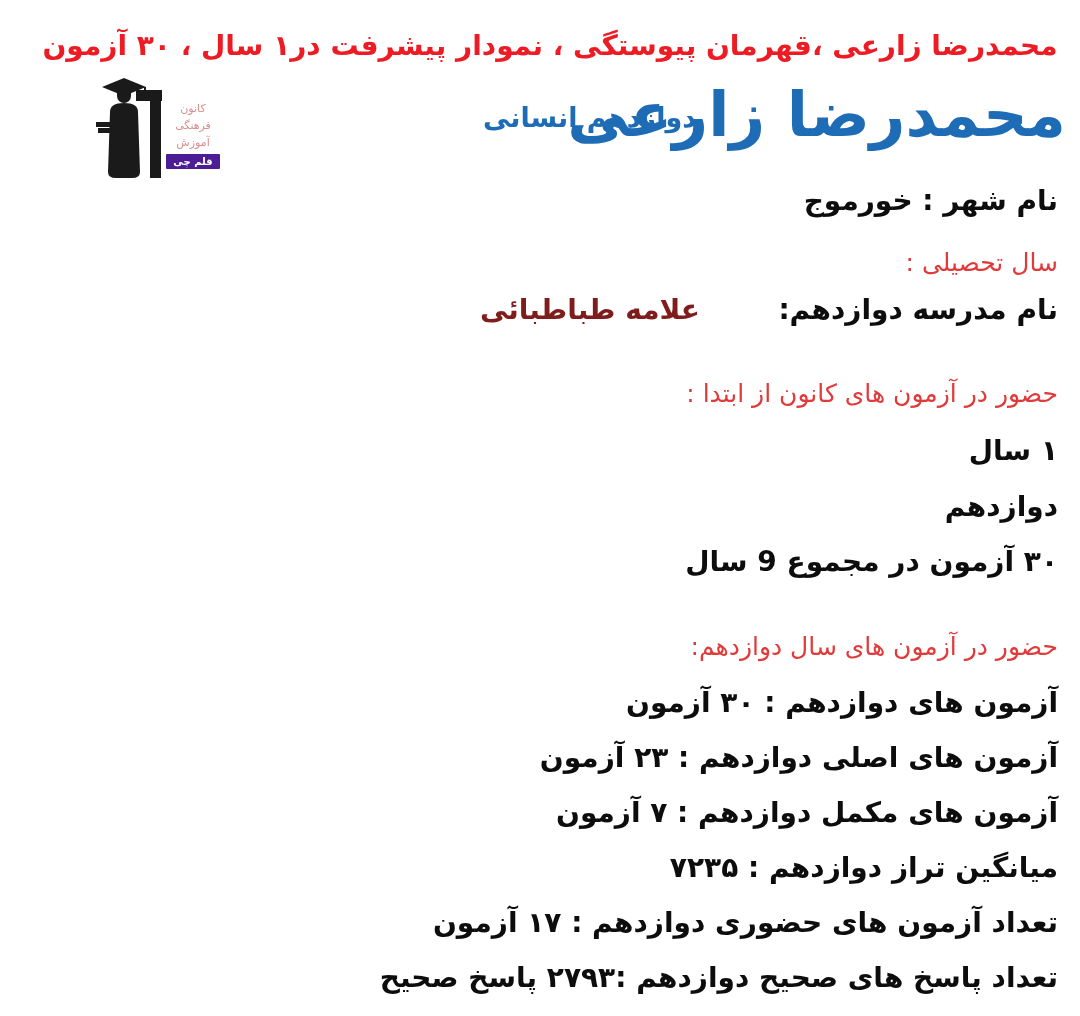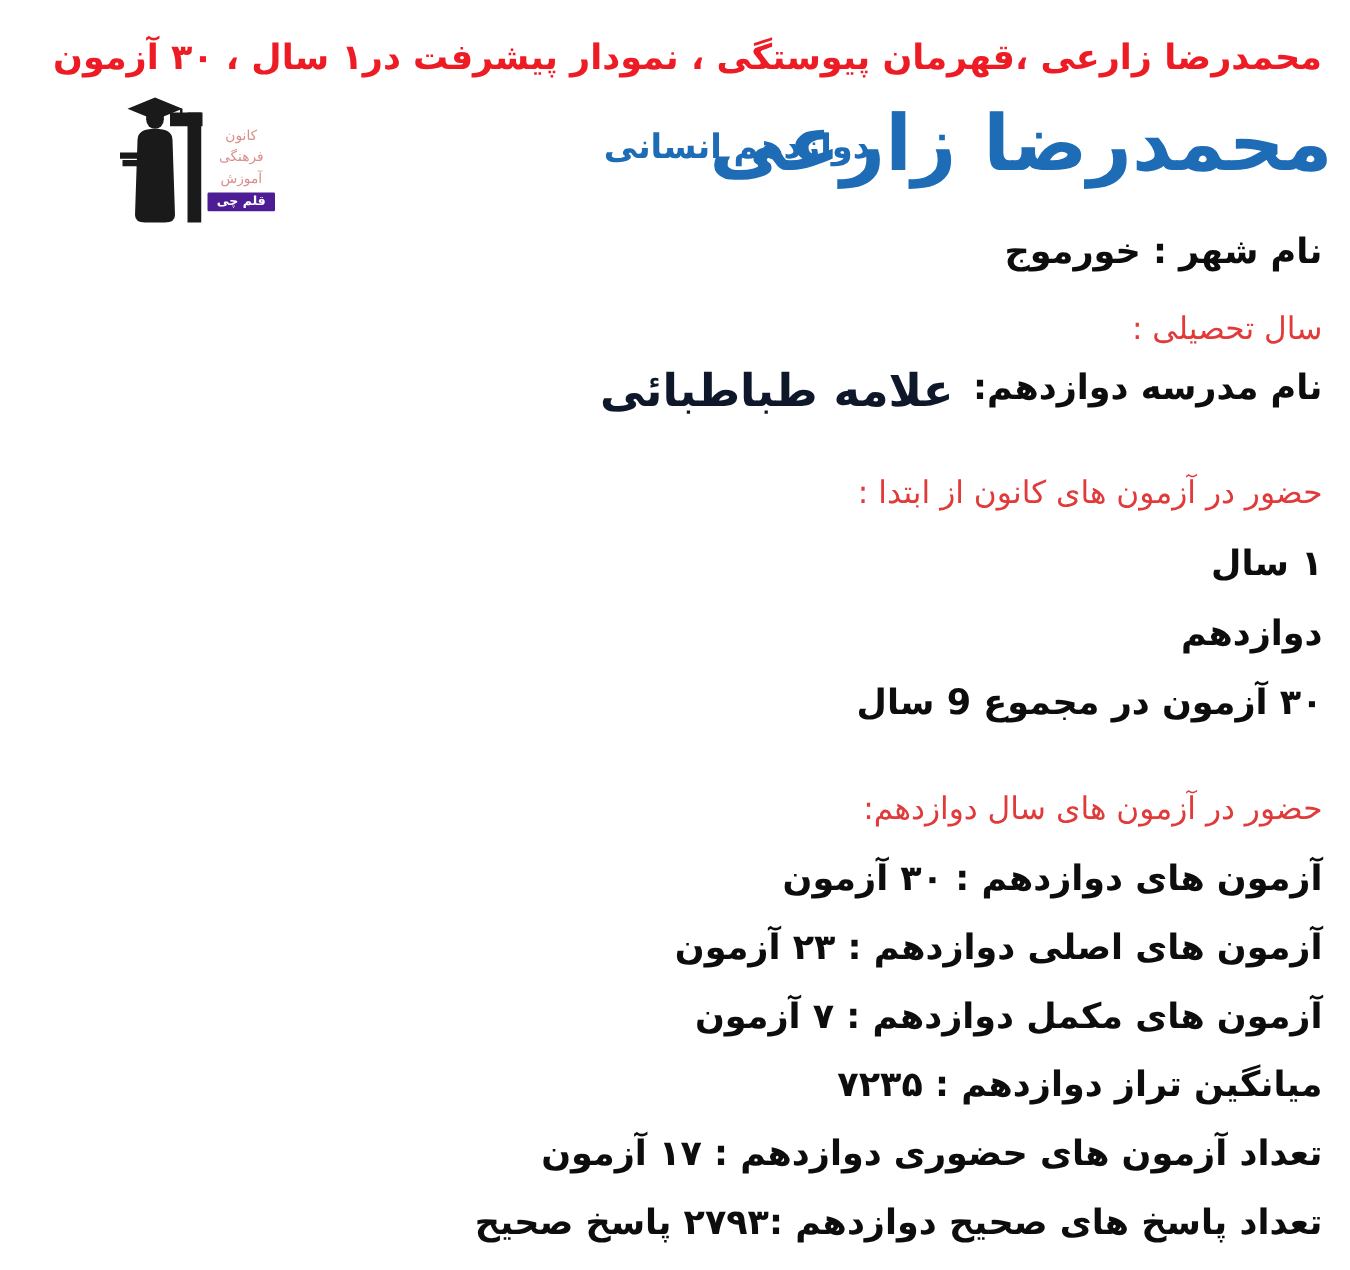--- a/index.html
+++ b/index.html
@@ -8,21 +8,21 @@
 
   .title{position:absolute;top:14px;left:40px;right:20px;text-align:center;
          font-size:28px;font-weight:bold;color:#ed1c24;letter-spacing:-0.5px;margin-top:15px;}
 
   .big-name{position:absolute;top:78px;right:14px;font-size:62px;font-weight:bold;
             color:#1e6cb5;letter-spacing:-1px;}
   .grade-field{position:absolute;top:102px;left:483px;font-size:27px;font-weight:bold;color:#1e6cb5;}
 
   .line{position:absolute;right:22px;font-size:28px;font-weight:bold;color:#0d0d0d;white-space:nowrap;text-align:center;}
   .red-head{position:absolute;right:22px;font-size:25px;font-weight:400;color:#e03a3a;white-space:nowrap;}
-  .school-value{position:absolute;left:480px;font-size:36px;font-weight:bold;color:#0f172a;white-space:nowrap;}
+  .school-value{position:absolute;left:480px;font-size:28px;font-weight:bold;color:#7f1d1d;white-space:nowrap;}
 
   
   .logo{position:absolute;top:74px;left:88px;width:132px;height:112px;}
   .logo svg{display:block;}
   .logo-texts{position:absolute;top:26px;left:78px;width:54px;text-align:center;}
   .logo-org{font-size:11px;line-height:17px;color:#d98f8c;font-weight:normal;}
   .logo-brand{margin-top:3px;background:#4c1d95;color:#ffffff;font-size:10px;font-weight:bold;
               line-height:15px;border-radius:1px;}
 </style>
 </head>

